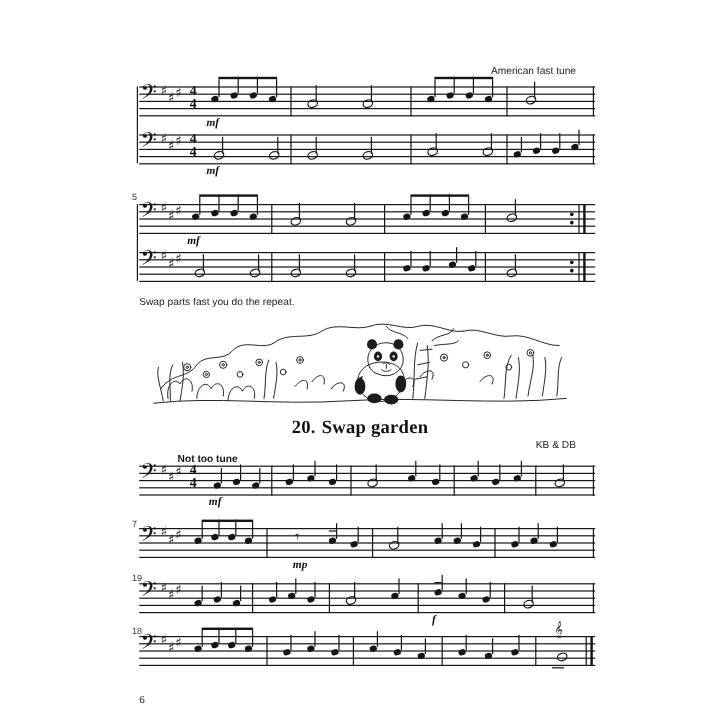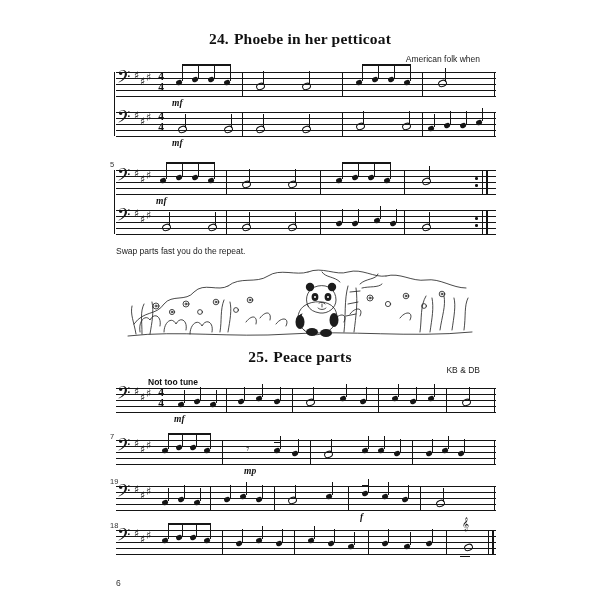--- a/index.html
+++ b/index.html
@@ -185,25 +185,22 @@
   
   .illustration {
     position: absolute;
   }
 </style>
 </head>
 <body>
 
 <div class="page">
 
-  <div class="piece-title" style="top:30px;">
-    <span class="num">24.</span><span>Phoebe in her petticoat</span>
-  </div>
-
-  <div class="attribution" style="top:54px; left:320px; width:160px;">American folk when</div>
+
+  <div class="attribution" style="top:54px; left:320px; width:160px;">American fast tune</div>
 
   <div class="system" style="left:116px; top:70px; width:380px; height:76px;">
 
     <div class="brace" style="left:-2px; top:2px; height:64px;"></div>
 
     <div class="stave" style="left:0; top:2px; width:380px; height:25px;">
       <div class="line" style="top:0;"></div>
       <div class="line" style="top:6px;"></div>
       <div class="line" style="top:12px;"></div>
       <div class="line" style="top:18px;"></div>
@@ -488,21 +485,21 @@
         <path d="M234 74 C236 58, 238 44, 236 30"></path>
         <path d="M228 46 L238 44 M226 58 L236 56 M230 34 L240 33"></path>
         <path d="M240 26 C246 20, 256 22, 258 16"></path>
         <path d="M242 30 C250 28, 258 30, 262 26"></path>
         <path d="M220 24 C214 18, 206 20, 202 14"></path>
       </g>
     </svg>
   </div>
 
   <div class="piece-title" style="top:348px;">
-    <span class="num">25.</span><span>Peace parts</span>
+    <span class="num">20.</span><span>Swap garden</span>
   </div>
 
   <div class="attribution" style="top:365px; left:380px; width:100px;">KB &amp; DB</div>
 
   <div class="tempo-text" style="left:148px; top:377px;">Not too tune</div>
 
   <div class="system" style="left:116px; top:386px; width:380px; height:32px;">
     <div class="stave" style="left:0; top:2px; width:380px; height:25px;">
       <div class="line" style="top:0;"></div>
       <div class="line" style="top:6px;"></div>

